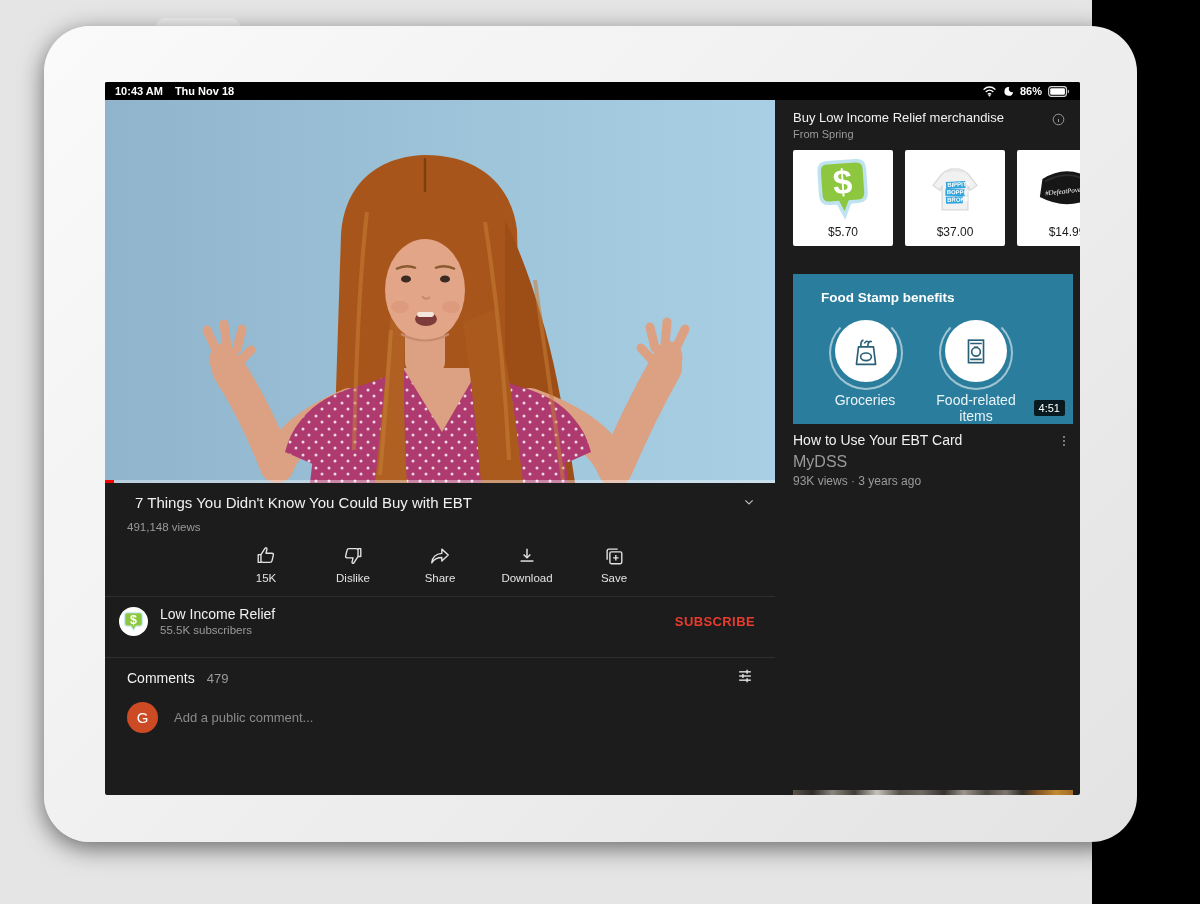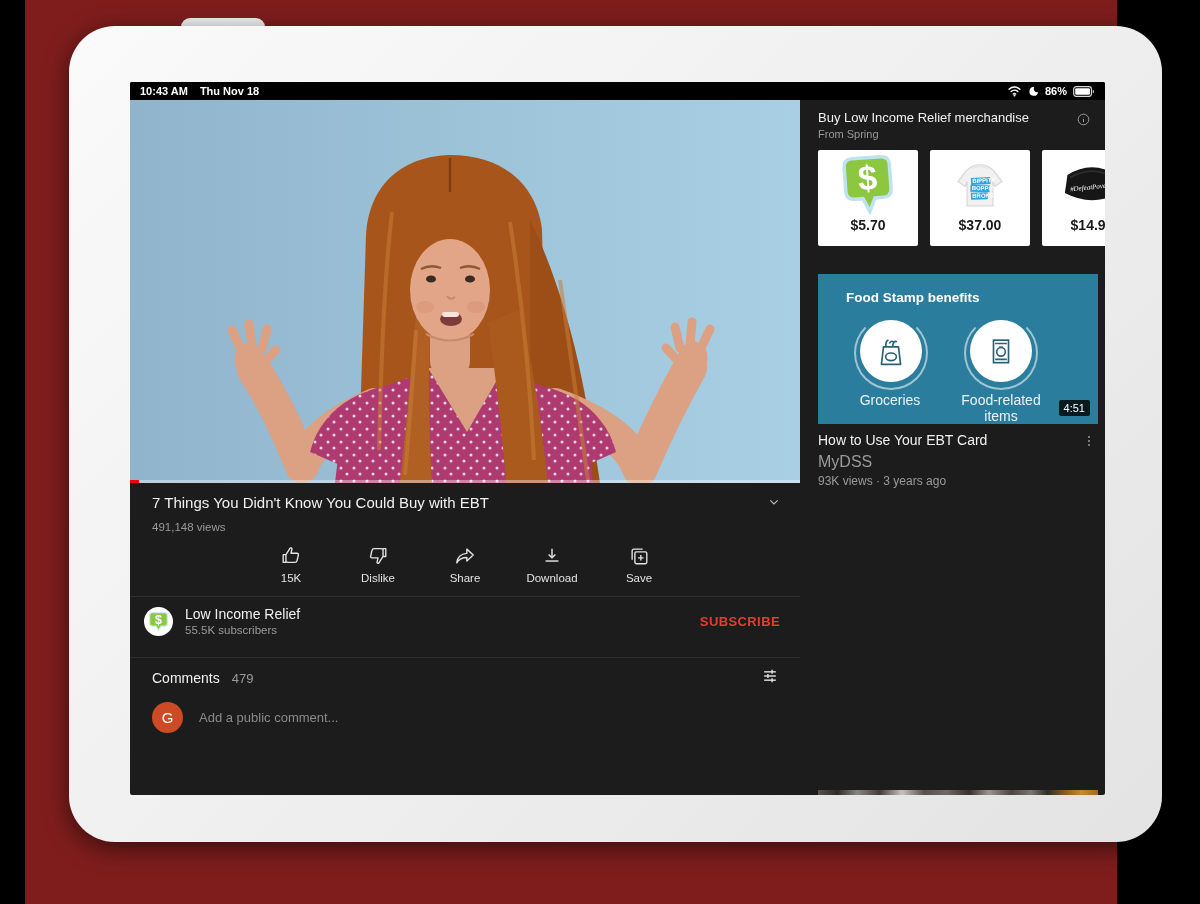--- a/index.html
+++ b/index.html
@@ -1,18 +1,18 @@
 <!DOCTYPE html>
 <html><head>
 <meta charset="utf-8">
 <style>
   * { margin:0; padding:0; box-sizing:border-box; }
   html,body { width:1200px; height:904px; background:#000; overflow:hidden;
               font-family:"Liberation Sans", sans-serif; }
-  .stage { position:relative; width:1092px; height:904px; background:#7f1d1d;margin-left:25px; }
+  .stage { position:relative; width:1092px; height:904px; background:#e5e5e5; }
 
   
   .tablet { position:absolute; left:44px; top:26px; width:1093px; height:816px;
             background:linear-gradient(135deg,#fafafa 0%,#eeeeee 55%,#e3e3e3 100%);
             border-radius:46px; box-shadow:0 6px 24px rgba(0,0,0,.55); }
   .tablet-tab { position:absolute; left:112px; top:18px; width:84px; height:18px;
             background:#f1f1f1; border-radius:9px 9px 0 0; }
   .screen { position:absolute; left:105px; top:82px; width:975px; height:713px;
             background:#1c1c1c; border-radius:2px; overflow:hidden;
             display:flex; flex-direction:column; }
@@ -31,21 +31,21 @@
 
   
   .player { position:relative; width:670px; height:383px; background:#000; cursor:pointer; }
   .player svg { display:block; }
   .progress { position:absolute; left:0; bottom:0; width:100%; height:3px;
               background:rgba(255,255,255,.38); }
   .progress-played { width:9px; height:3px; background:#f00; }
 
   
   .title-row { display:flex; align-items:flex-start; justify-content:space-between;
-               padding:11px 18px 0 22px; }
+               padding:11px 18px 0 30px; }
   .v-title { color:#f1f1f1; font-size:15px; line-height:18px; }
   .views { color:#9a9a9a; font-size:11.5px; padding:7px 22px 0 22px; }
 
   
   .actions { display:flex; justify-content:center; margin-top:12px; }
   .action { width:87px; display:flex; flex-direction:column; align-items:center;
             gap:5px; color:#e3e3e3; font-size:11.5px; cursor:pointer; }
   .action svg { display:block; }
 
   .divider { height:1px; background:#2f2f2f; margin-top:12px; }
@@ -73,21 +73,21 @@
   
   .merch-head { position:relative; padding-right:46px; }
   .merch-title { color:#f1f1f1; font-size:13px; }
   .merch-sub { color:#9a9a9a; font-size:11px; margin-top:3px; }
   .merch-info { position:absolute; right:14px; top:2px; cursor:pointer; }
   .merch-row { display:flex; gap:12px; margin-top:10px; width:287px; overflow:hidden; }
   .merch-card { flex:0 0 100px; width:100px; height:96px; background:#fff;
                 border-radius:2px; display:flex; flex-direction:column;
                 align-items:center; cursor:pointer; }
   .merch-img { flex:1; display:flex; align-items:center; justify-content:center; }
-  .merch-price { color:#1a1a1a; font-size:14px; padding-bottom:13px;font-weight:bold; }
+  .merch-price { color:#1a1a1a; font-size:12px; padding-bottom:7px; }
 
   
   .ad-box { margin-top:37px; width:280px; height:225px; background:#4285f4;
             position:relative; cursor:pointer; }
   .ad-label { position:absolute; top:16px; right:14px; color:#fff;
               font-size:15px; font-weight:bold; }
 
   
   .thumb { margin-top:28px; width:280px; height:150px; background:#2a7d9c;
            position:relative; cursor:pointer; }

